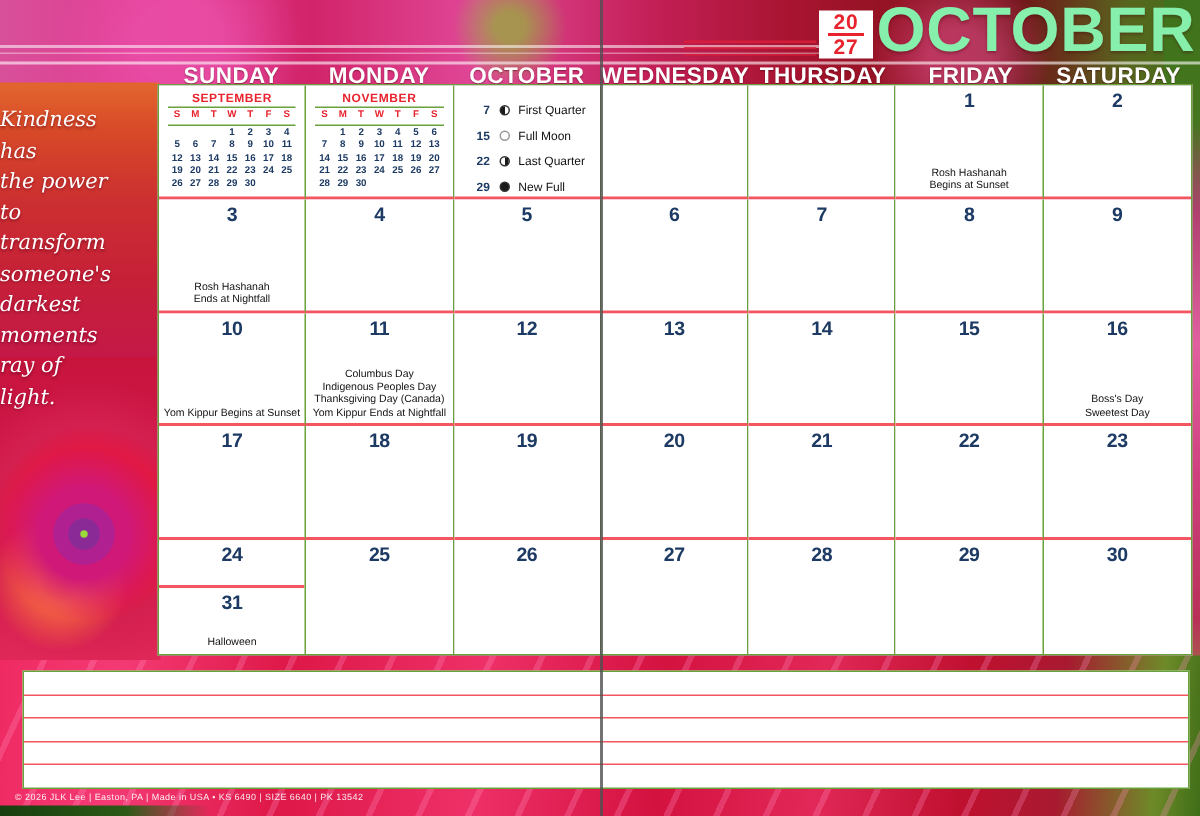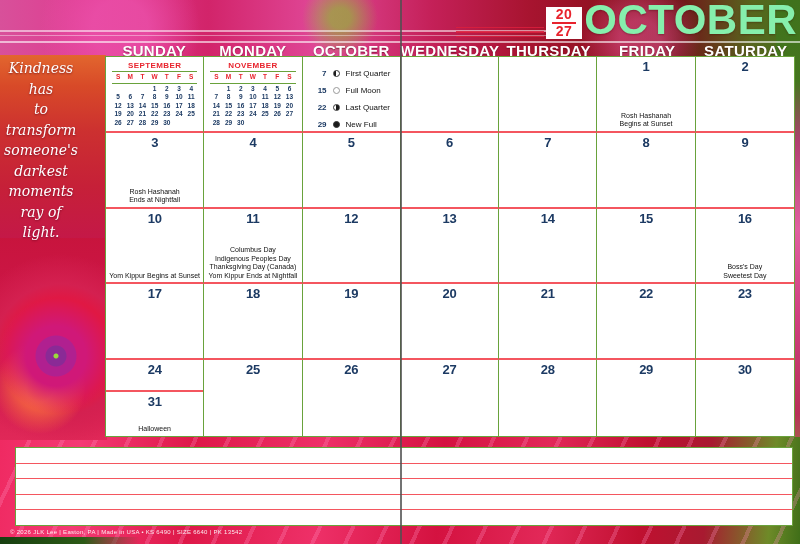--- a/index.html
+++ b/index.html
@@ -47,21 +47,21 @@
 
   
   .year-box{position:absolute;left:546px;top:7px;width:36px;height:32px;background:#fff;z-index:20;
     display:flex;flex-direction:column;align-items:center;justify-content:center;}
   .year-line{color:var(--red);font-weight:900;font-size:14px;line-height:13px;letter-spacing:.5px;}
   .year-divider{width:24px;height:1.5px;background:var(--red);margin:1px 0;}
   .month-title{position:absolute;right:3px;top:0;z-index:20;color:#86efac;font-weight:900;
     font-size:42px;line-height:40px;letter-spacing:.5px;text-shadow:0 1px 2px rgba(60,0,10,.35);}
 
   
-  .quote{position:absolute;left:0;top:58px;width:82px;z-index:10;text-align:center;color:#fff;
+  .quote{position:absolute;left:0;top:70px;width:82px;z-index:10;text-align:left;color:#fff;
     font-family:"DejaVu Serif",serif;font-style:italic;font-size:14px;line-height:20.5px;
     text-shadow:0 1px 2px rgba(90,0,25,.6);}
 
   
   .day-header-row{position:absolute;left:105px;top:42px;width:690px;height:14px;z-index:10;
     display:grid;grid-template-columns:repeat(7,1fr);}
   .day-header{color:#fff;font-weight:bold;font-size:15px;text-align:center;letter-spacing:.3px;
     text-shadow:0 1px 1px rgba(60,0,10,.5);}
 
   
@@ -123,20 +123,21 @@
 
 <div class="year-box">
   <span class="year-line">20</span>
   <span class="year-divider"></span>
   <span class="year-line">27</span>
 </div>
 <div class="month-title">OCTOBER</div>
 
 <div class="quote">
     <div class="quote-line">Kindness has</div>
+    <div class="quote-line">the power</div>
     <div class="quote-line">to transform</div>
     <div class="quote-line">someone's</div>
     <div class="quote-line">darkest</div>
     <div class="quote-line">moments</div>
     <div class="quote-line">ray of light.</div>
   </div>
 
 <div class="day-header-row">
     <div class="day-header">SUNDAY</div>
     <div class="day-header">MONDAY</div>

